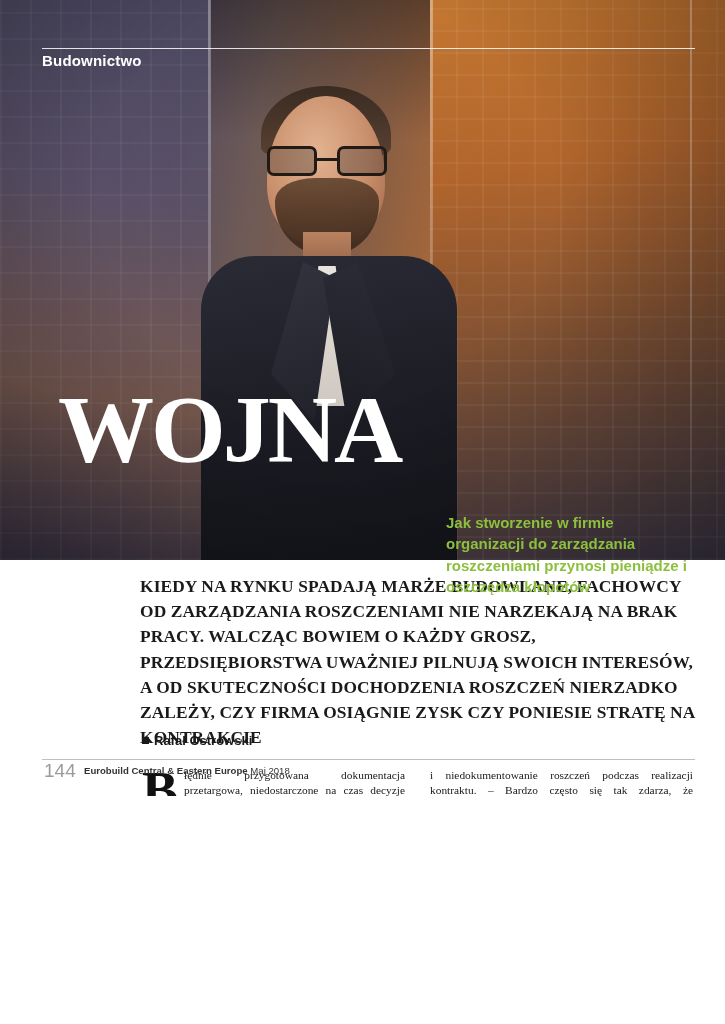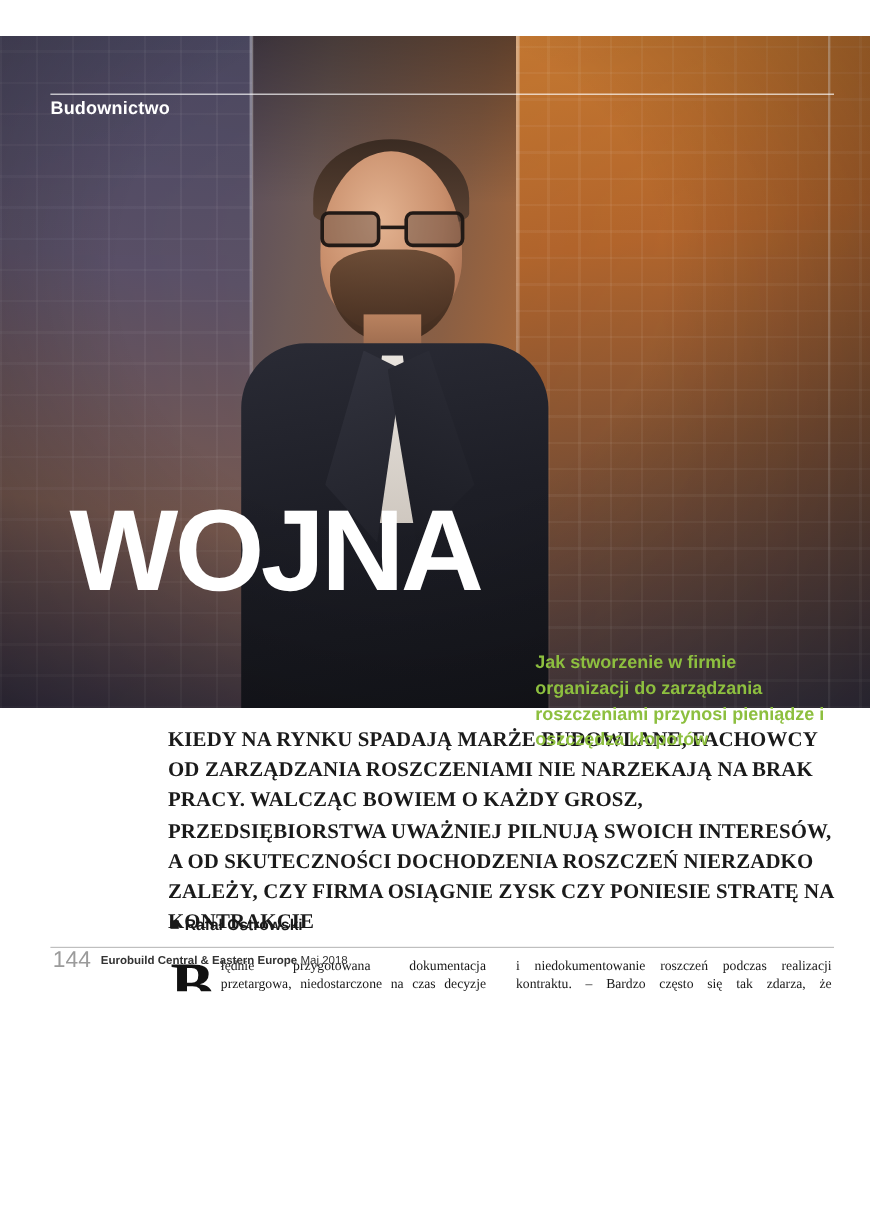--- a/index.html
+++ b/index.html
@@ -12,21 +12,20 @@
     overflow: hidden;
     position: relative;
   }
 
   .page {
     position: relative;
     width: 725px;
     height: 796px;
     background: #fff;
     overflow: hidden;
-    margin-top: 30px;
   }
 
   
   .photo {
     position: absolute;
     left: 0; top: 0;
     width: 725px;
     height: 560px;
     overflow: hidden;
     background: #2a2320;
@@ -148,21 +147,21 @@
     font-weight: bold;
     font-size: 15px;
     color: #ffffff;
     letter-spacing: 0.2px;
   }
 
   
   .headline {
     position: absolute;
     left: 58px; top: 392px;
-    font-family: Liberation Sans, sans-serif;
+    font-family: Liberation Serif, serif;
     font-weight: bold;
     line-height: 0.8;
     z-index: 6;
   }
   .headline .l1 {
     display: block;
     font-size: 96px;
     color: #ffffff;
     letter-spacing: -3px;
   }

